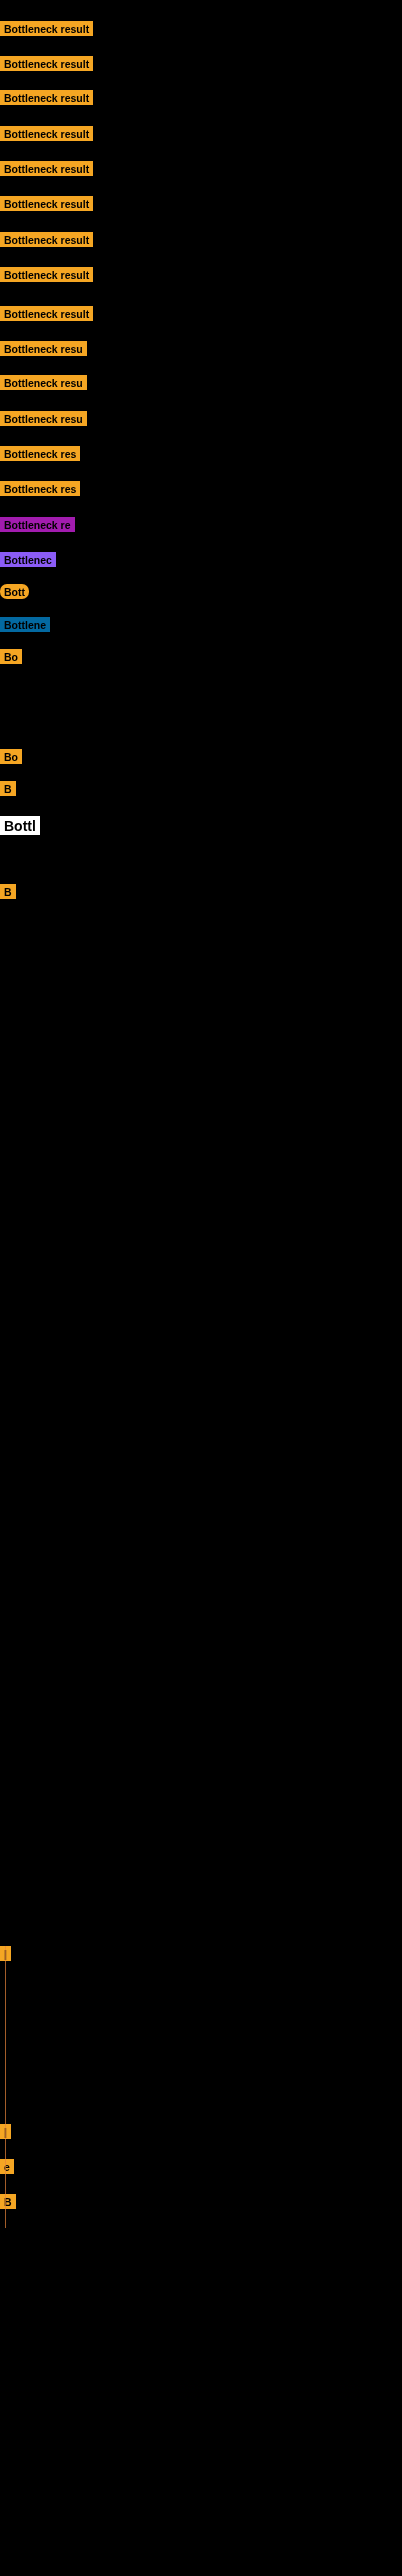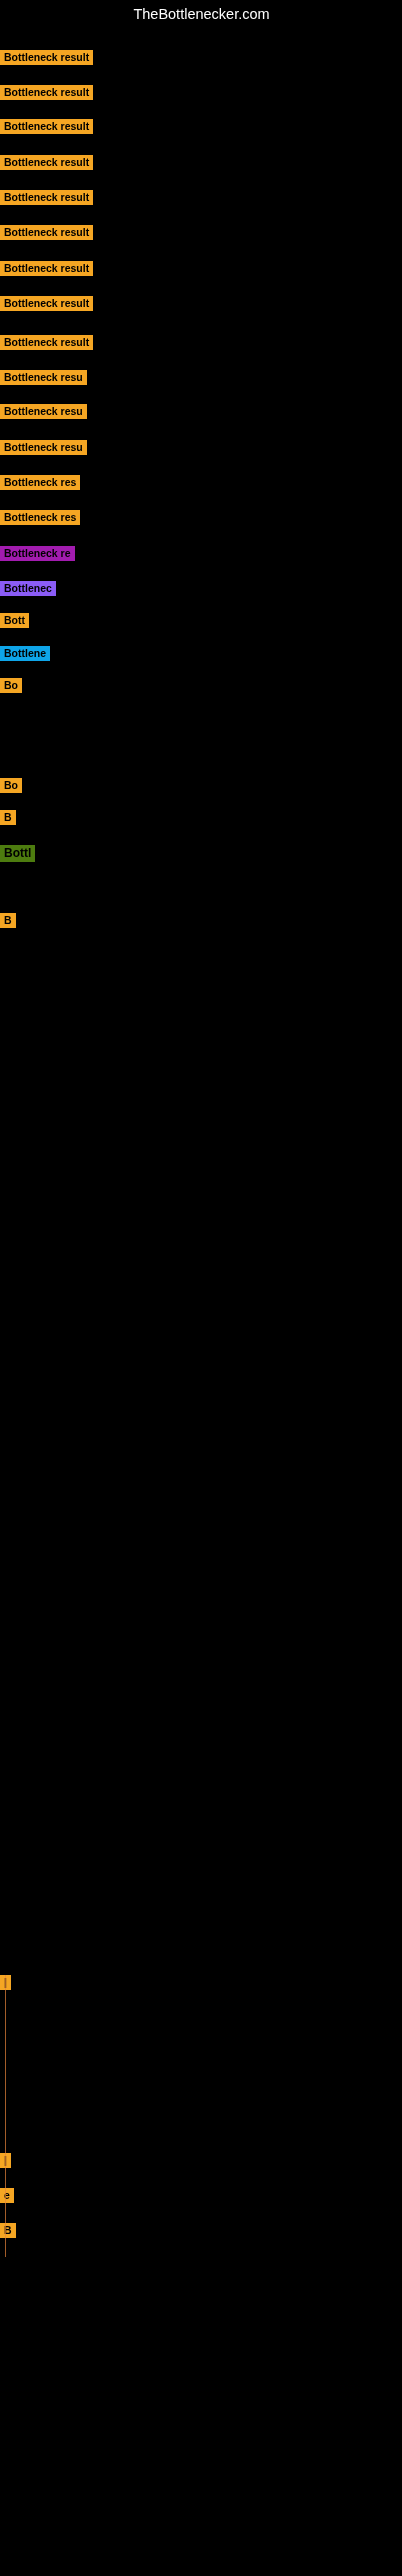--- a/index.html
+++ b/index.html
@@ -23,45 +23,44 @@
       color: #fff;
       padding: 6.4px 0;
       font-weight: normal;
     }
   </style>
 </head>
 <body>
 
 <div style="position:relative; width:403px; min-height:2576px; background:#000;">
 
-  <div class="site-title">TheBottlenecker.com</div>
 
   <div id="badges-container" style="position:relative; width:403px; min-height:2576px;">
   <div style="position: absolute; top: 21px; left: 0px; background-color: rgb(245, 166, 35); color: rgb(0, 0, 0); font-size: 10.5px; font-weight: bold; padding: 1.6px 4px; display: inline-block; white-space: nowrap; max-width: 113px; overflow: hidden;">Bottleneck result</div>
       <div style="position: absolute; top: 56px; left: 0px; background-color: rgb(245, 166, 35); color: rgb(0, 0, 0); font-size: 10.5px; font-weight: bold; padding: 1.6px 4px; display: inline-block; white-space: nowrap; max-width: 113px; overflow: hidden;">Bottleneck result</div>
       <div style="position: absolute; top: 90px; left: 0px; background-color: rgb(245, 166, 35); color: rgb(0, 0, 0); font-size: 10.5px; font-weight: bold; padding: 1.6px 4px; display: inline-block; white-space: nowrap; max-width: 113px; overflow: hidden;">Bottleneck result</div>
       <div style="position: absolute; top: 126px; left: 0px; background-color: rgb(245, 166, 35); color: rgb(0, 0, 0); font-size: 10.5px; font-weight: bold; padding: 1.6px 4px; display: inline-block; white-space: nowrap; max-width: 109px; overflow: hidden;">Bottleneck result</div>
       <div style="position: absolute; top: 161px; left: 0px; background-color: rgb(245, 166, 35); color: rgb(0, 0, 0); font-size: 10.5px; font-weight: bold; padding: 1.6px 4px; display: inline-block; white-space: nowrap; max-width: 109px; overflow: hidden;">Bottleneck result</div>
       <div style="position: absolute; top: 196px; left: 0px; background-color: rgb(245, 166, 35); color: rgb(0, 0, 0); font-size: 10.5px; font-weight: bold; padding: 1.6px 4px; display: inline-block; white-space: nowrap; max-width: 105px; overflow: hidden;">Bottleneck result</div>
       <div style="position: absolute; top: 232px; left: 0px; background-color: rgb(245, 166, 35); color: rgb(0, 0, 0); font-size: 10.5px; font-weight: bold; padding: 1.6px 4px; display: inline-block; white-space: nowrap; max-width: 103px; overflow: hidden;">Bottleneck result</div>
       <div style="position: absolute; top: 267px; left: 0px; background-color: rgb(245, 166, 35); color: rgb(0, 0, 0); font-size: 10.5px; font-weight: bold; padding: 1.6px 4px; display: inline-block; white-space: nowrap; max-width: 101px; overflow: hidden;">Bottleneck result</div>
       <div style="position: absolute; top: 306px; left: 0px; background-color: rgb(245, 166, 35); color: rgb(0, 0, 0); font-size: 10.5px; font-weight: bold; padding: 1.6px 4px; display: inline-block; white-space: nowrap; max-width: 100px; overflow: hidden;">Bottleneck result</div>
       <div style="position: absolute; top: 341px; left: 0px; background-color: rgb(245, 166, 35); color: rgb(0, 0, 0); font-size: 10.5px; font-weight: bold; padding: 1.6px 4px; display: inline-block; white-space: nowrap; max-width: 97px; overflow: hidden;">Bottleneck resu</div>
       <div style="position: absolute; top: 375px; left: 0px; background-color: rgb(245, 166, 35); color: rgb(0, 0, 0); font-size: 10.5px; font-weight: bold; padding: 1.6px 4px; display: inline-block; white-space: nowrap; max-width: 95px; overflow: hidden;">Bottleneck resu</div>
       <div style="position: absolute; top: 411px; left: 0px; background-color: rgb(245, 166, 35); color: rgb(0, 0, 0); font-size: 10.5px; font-weight: bold; padding: 1.6px 4px; display: inline-block; white-space: nowrap; max-width: 93px; overflow: hidden;">Bottleneck resu</div>
       <div style="position: absolute; top: 446px; left: 0px; background-color: rgb(245, 166, 35); color: rgb(0, 0, 0); font-size: 10.5px; font-weight: bold; padding: 1.6px 4px; display: inline-block; white-space: nowrap; max-width: 89px; overflow: hidden;">Bottleneck res</div>
       <div style="position: absolute; top: 481px; left: 0px; background-color: rgb(245, 166, 35); color: rgb(0, 0, 0); font-size: 10.5px; font-weight: bold; padding: 1.6px 4px; display: inline-block; white-space: nowrap; max-width: 87px; overflow: hidden;">Bottleneck res</div>
       <div style="position: absolute; top: 517px; left: 0px; background-color: #a21caf; color: rgb(0, 0, 0); font-size: 10.5px; font-weight: bold; padding: 1.6px 4px; display: inline-block; white-space: nowrap; max-width: 82px; overflow: hidden;">Bottleneck re</div>
       <div style="position: absolute; top: 552px; left: 0px; background-color: #8b5cf6; color: rgb(0, 0, 0); font-size: 10.5px; font-weight: bold; padding: 1.6px 4px; display: inline-block; white-space: nowrap; max-width: 72px; overflow: hidden;">Bottlenec</div>
-      <div style="position: absolute; top: 584px; left: 0px; background-color: rgb(245, 166, 35); color: rgb(0, 0, 0); font-size: 10.5px; font-weight: bold; padding: 1.6px 4px; display: inline-block; white-space: nowrap; max-width: 48px; overflow: hidden;">Bott</div>
-      <div style="position: absolute; top: 617px; left: 0px; background-color: #0ea5e9; color: rgb(0, 0, 0); font-size: 10.5px; font-weight: bold; padding: 1.6px 4px; display: inline-block; white-space: nowrap; max-width: 68px; overflow: hidden;">Bottlene</div>
+      <div style="position: absolute; top: 584px; left: 0px; background-color: rgb(245, 166, 35); color: rgb(0, 0, 0); font-size: 10.5px; font-weight: bold; padding: 1.6px 4px; display: inline-block; white-space: nowrap; max-width: 48px; overflow: hidden; border-radius: 7px;">Bott</div>
+      <div style="position: absolute; top: 617px; left: 0px; background-color: #0369a1; color: rgb(0, 0, 0); font-size: 10.5px; font-weight: bold; padding: 1.6px 4px; display: inline-block; white-space: nowrap; max-width: 68px; overflow: hidden;">Bottlene</div>
       <div style="position: absolute; top: 649px; left: 0px; background-color: rgb(245, 166, 35); color: rgb(0, 0, 0); font-size: 10.5px; font-weight: bold; padding: 1.6px 4px; display: inline-block; white-space: nowrap; max-width: 34px; overflow: hidden;">Bo</div>
       <div style="position: absolute; top: 749px; left: 0px; background-color: rgb(245, 166, 35); color: rgb(0, 0, 0); font-size: 10.5px; font-weight: bold; padding: 1.6px 4px; display: inline-block; white-space: nowrap; max-width: 34px; overflow: hidden;">Bo</div>
       <div style="position: absolute; top: 781px; left: 0px; background-color: rgb(245, 166, 35); color: rgb(0, 0, 0); font-size: 10.5px; font-weight: bold; padding: 1.6px 4px; display: inline-block; white-space: nowrap; max-width: 27px; overflow: hidden;">B</div>
-      <div style="position: absolute; top: 816px; left: 0px; background-color: #4d7c0f; color: rgb(0, 0, 0); font-size: 12px; font-weight: bold; padding: 1.6px 4px; display: inline-block; white-space: nowrap; max-width: 52px; overflow: hidden;">Bottl</div>
+      <div style="position: absolute; top: 816px; left: 0px; background-color: #ffffff; color: rgb(0, 0, 0); font-size: 14px; font-weight: bold; padding: 1.6px 4px; display: inline-block; white-space: nowrap; max-width: 52px; overflow: hidden;">Bottl</div>
       <div style="position: absolute; top: 884px; left: 0px; background-color: rgb(245, 166, 35); color: rgb(0, 0, 0); font-size: 10.5px; font-weight: bold; padding: 1.6px 4px; display: inline-block; white-space: nowrap; max-width: 27px; overflow: hidden;">B</div>
       <div style="position: absolute; top: 1946px; left: 0px; background-color: rgb(245, 166, 35); color: rgb(0, 0, 0); font-size: 10.5px; font-weight: bold; padding: 1.6px 4px; display: inline-block; white-space: nowrap; max-width: 22.5px; overflow: hidden;">|</div>
       <div style="position: absolute; top: 2124px; left: 0px; background-color: rgb(245, 166, 35); color: rgb(0, 0, 0); font-size: 10.5px; font-weight: bold; padding: 1.6px 4px; display: inline-block; white-space: nowrap; max-width: 22.5px; overflow: hidden;">|</div>
       <div style="position: absolute; top: 2159px; left: 0px; background-color: rgb(245, 166, 35); color: rgb(0, 0, 0); font-size: 10.5px; font-weight: bold; padding: 1.6px 4px; display: inline-block; white-space: nowrap; max-width: 24px; overflow: hidden;">e</div>
       <div style="position: absolute; top: 2194px; left: 0px; background-color: rgb(245, 166, 35); color: rgb(0, 0, 0); font-size: 10.5px; font-weight: bold; padding: 1.6px 4px; display: inline-block; white-space: nowrap; max-width: 27px; overflow: hidden;">B</div>
       <div style="position: absolute; top: 1946px; left: 4.8px; width: 1.6px; height: 282px; background-color: rgb(232, 132, 58); opacity: 0.7;"></div>
     </div>
 
 </div>
 

